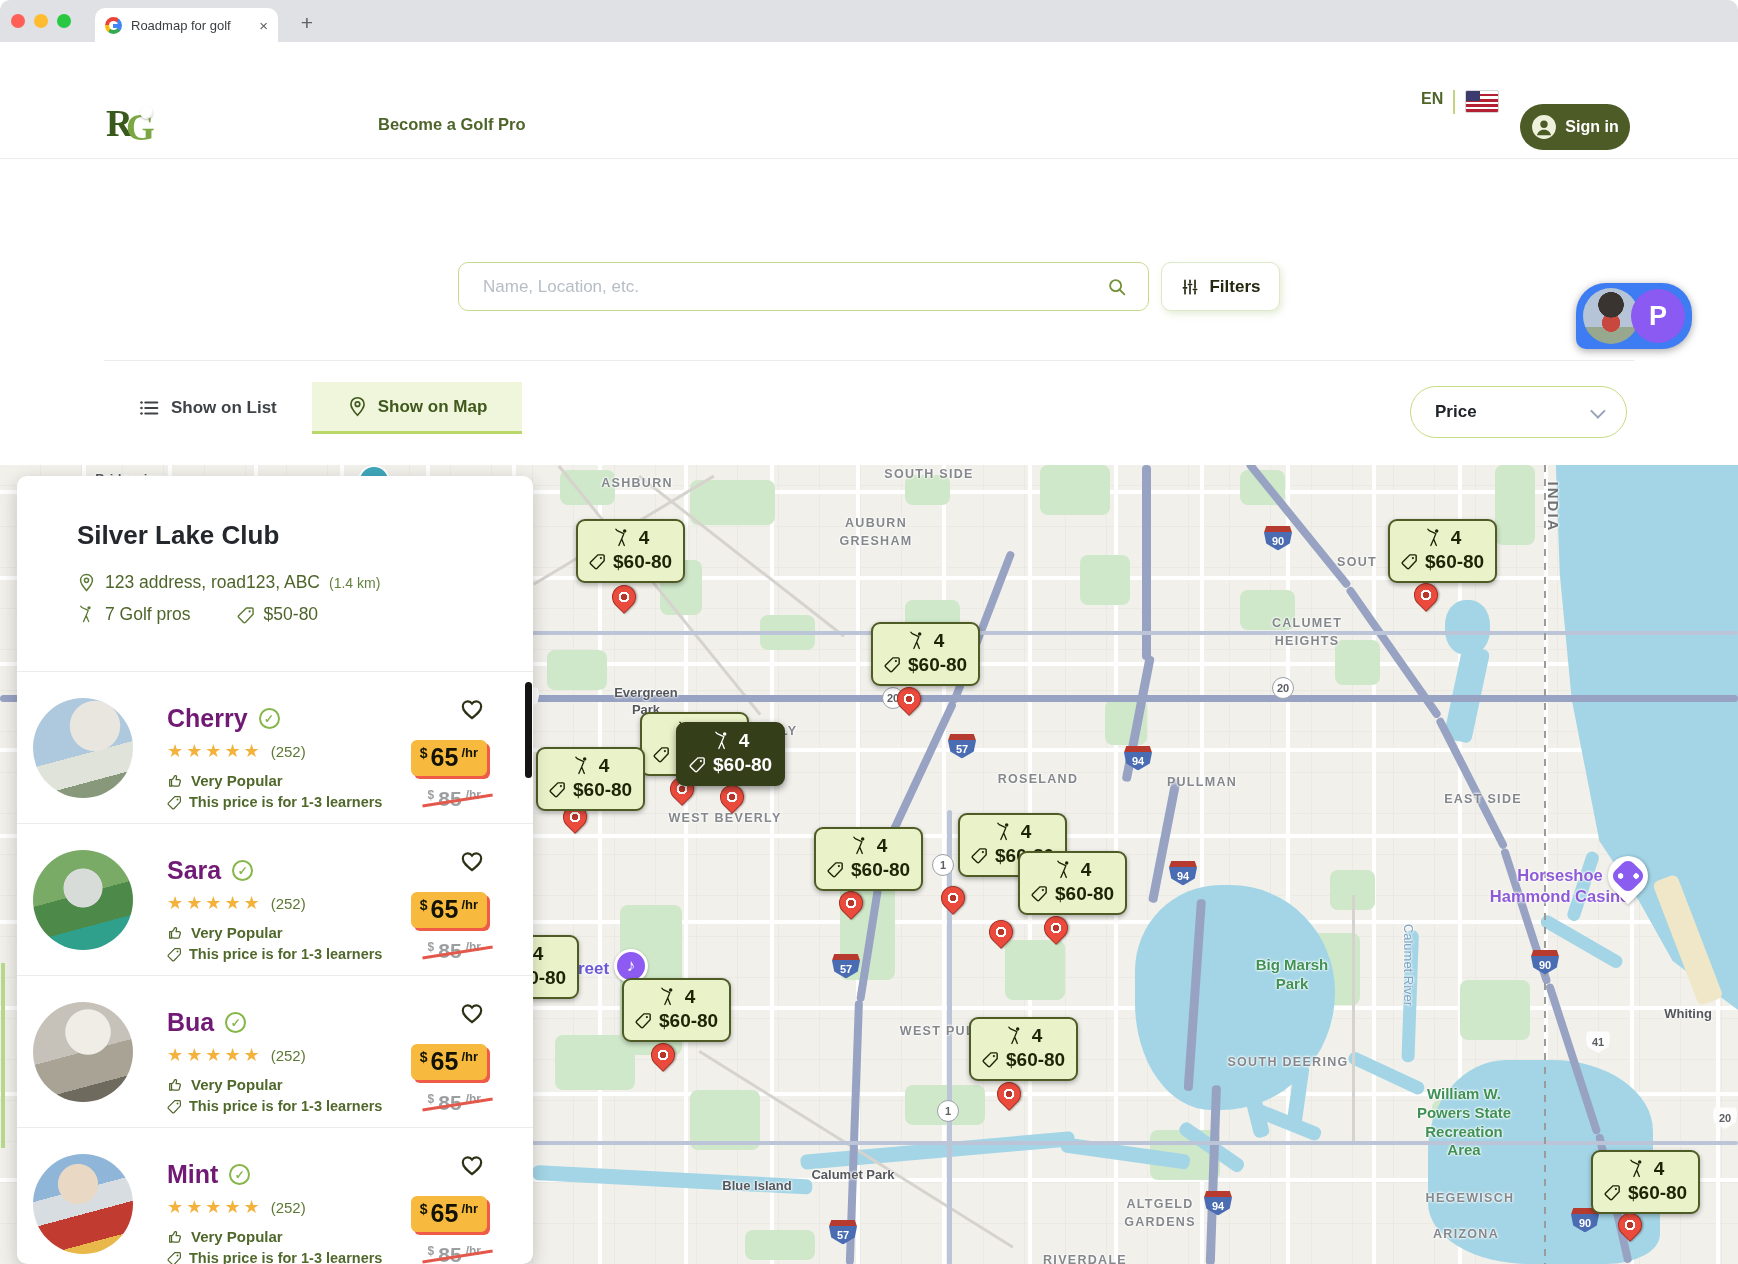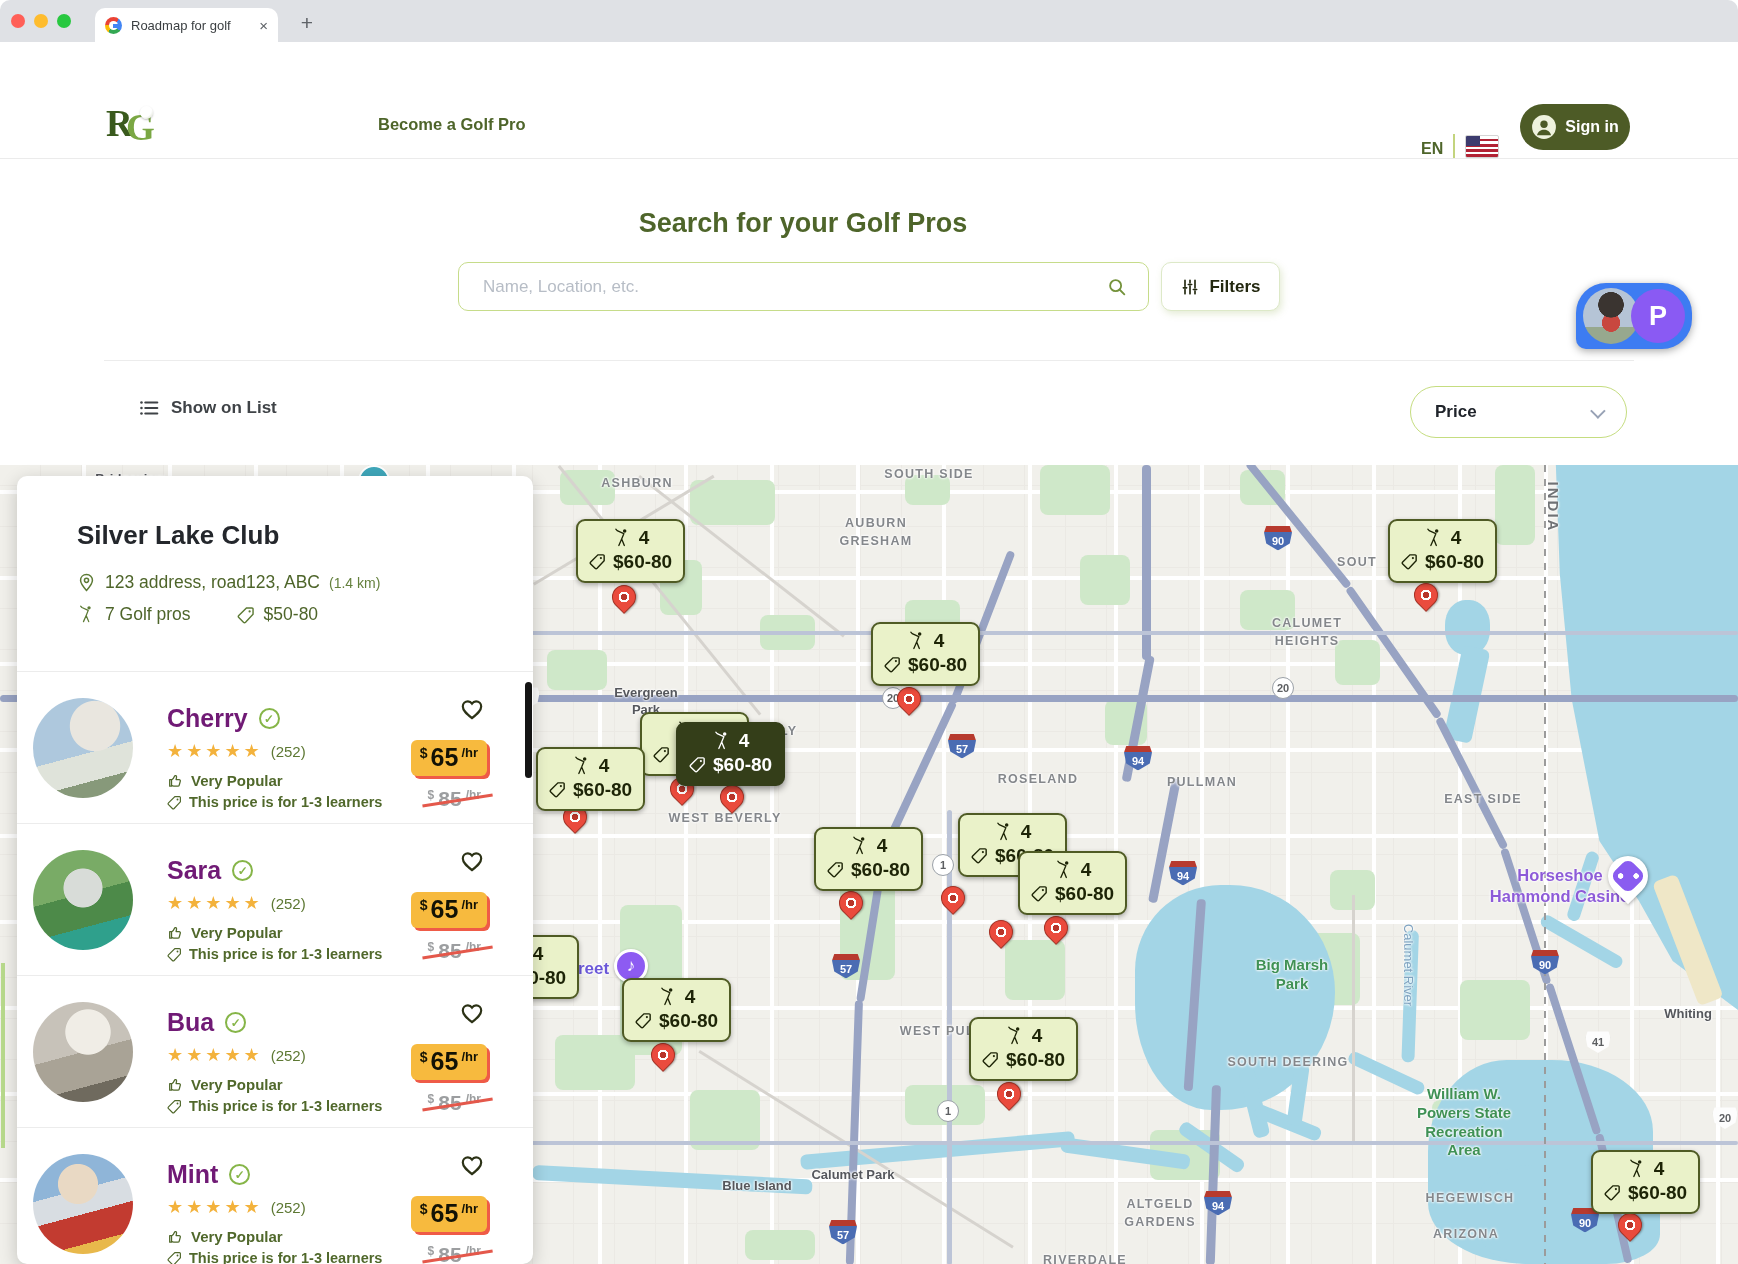--- a/index.html
+++ b/index.html
@@ -34,21 +34,21 @@
 
   
   .siteheader{position:absolute;left:0;top:90px;width:1738px;height:68px;background:#fff;border-bottom:1px solid #ebebeb;}
   .logo{position:absolute;left:106px;top:10px;width:52px;height:48px;font-family:"Liberation Serif",serif;font-weight:700;}
   .logo .lr{position:absolute;left:0;top:2px;font-size:37px;color:#3a5a1d;}
   .logo .lg{position:absolute;left:20px;top:6px;font-size:37px;color:#7aa743;}
   .logo .ball{position:absolute;left:34px;top:6px;width:13px;height:13px;border-radius:50%;
     background:radial-gradient(circle at 35% 30%,#fff 0 55%,#cfd6c2 100%);box-shadow:0 1px 2px rgba(0,0,0,.25);}
   .navlink{position:absolute;top:0;height:68px;display:flex;align-items:center;font-size:16.5px;font-weight:600;color:#4e652a;}
   .navlink.n1{left:183px}.navlink.n2{left:378px}
-  .lang{position:absolute;left:1421px;top:0;height:68px;display:flex;align-items:flex-end;gap:10px;}
+  .lang{position:absolute;left:1421px;top:0;height:68px;display:flex;align-items:flex-start;gap:10px;}
   .lang .en{font-size:16px;font-weight:600;color:#4e652a;}
   .lang .bar{width:2px;height:24px;background:#c3d47e;}
   .usflag{width:32px;height:21px;border-radius:2px;position:relative;overflow:hidden;border:1px solid #d5d5d5;
     background:repeating-linear-gradient(0deg,#b22234 0 2.6px,#fff 2.6px 5.2px);}
   .usflag::after{content:"";position:absolute;left:0;top:0;width:14px;height:10px;background:#3c3b6e;}
   .signin{position:absolute;left:1520px;top:14px;width:110px;height:46px;background:#4d5b26;border-radius:23px;
     display:flex;align-items:center;justify-content:center;gap:8px;color:#fff;font-size:16px;font-weight:600;}
 
   
   .pagetitle{position:absolute;left:553px;top:208px;width:500px;text-align:center;
@@ -232,21 +232,20 @@
     <div class="signin">
       <svg width="26" height="26" viewBox="0 0 24 24">
           <circle cx="12" cy="12" r="11" fill="#eef2dd"></circle>
           <circle cx="12" cy="9.5" r="3.4" fill="#4c5a26"></circle>
           <path d="M5.5 19.5c1-3.6 3.6-5 6.5-5s5.5 1.4 6.5 5z" fill="#4c5a26"></path>
         </svg>
       <span>Sign in</span>
     </div>
   </div>
 
-  <div class="pagetitle">Search for your Golf Pros</div>
   <div class="searchbox">
     <input type="text" placeholder="Name, Location, etc." style="">
     <svg class="sic" viewBox="0 0 24 24" fill="none" stroke="currentColor" stroke-width="2" stroke-linecap="round">
         <circle cx="10.5" cy="10.5" r="6"></circle>
         <path d="M15 15l5 5"></path>
       </svg>
   </div>
   <div class="filtersbtn">
     <svg width="20" height="20" viewBox="0 0 24 24" fill="none" stroke="currentColor" stroke-width="2" stroke-linecap="round">
         <path d="M6 4v7M6 15v5M4 13h4M12 4v3M12 11v9M10 9h4M18 4v9M18 17v3M16 15h4"></path>
@@ -256,20 +255,27 @@
   <div class="thinline"></div>
 
   <div class="listtoggle">
     <svg width="22" height="22" viewBox="0 0 24 24">
         <path d="M8 6h13M8 12h13M8 18h13" stroke="#3f4347" stroke-width="2.4" stroke-linecap="round"></path>
         <circle cx="3.8" cy="6" r="1.4" fill="#3f4347"></circle>
         <circle cx="3.8" cy="12" r="1.4" fill="#3f4347"></circle>
         <circle cx="3.8" cy="18" r="1.4" fill="#3f4347"></circle>
       </svg>
     <span>Show on List</span>
+  </div>
+  <div class="maptoggle">
+    <svg width="21" height="21" viewBox="0 0 24 24" fill="none" stroke="#41591d" stroke-width="1.9">
+        <path d="M12 2C7.6 2 4.5 5.2 4.5 9.3 4.5 14 12 22 12 22s7.5-8 7.5-12.7C19.5 5.2 16.4 2 12 2z"></path>
+        <circle cx="12" cy="9.3" r="2.6"></circle>
+      </svg>
+    <span>Show on Map</span>
   </div>
   <div class="select price">
     <span>Price</span>
     <span class="chev"></span>
   </div>
 
   <div class="map">
     <div>
 
     <div class="park" style="left: 560px; top: 5px; width: 55px; height: 35px;"></div>

